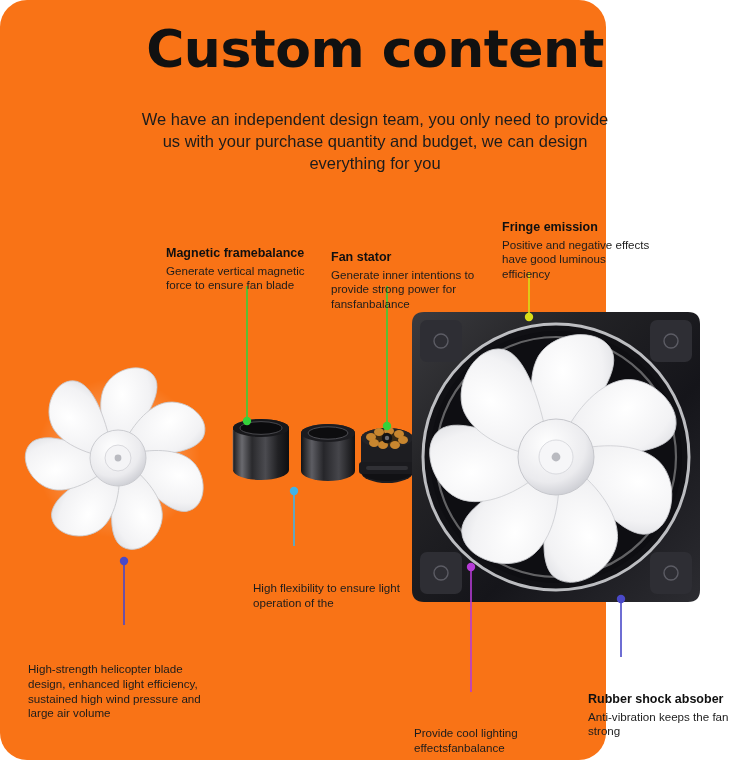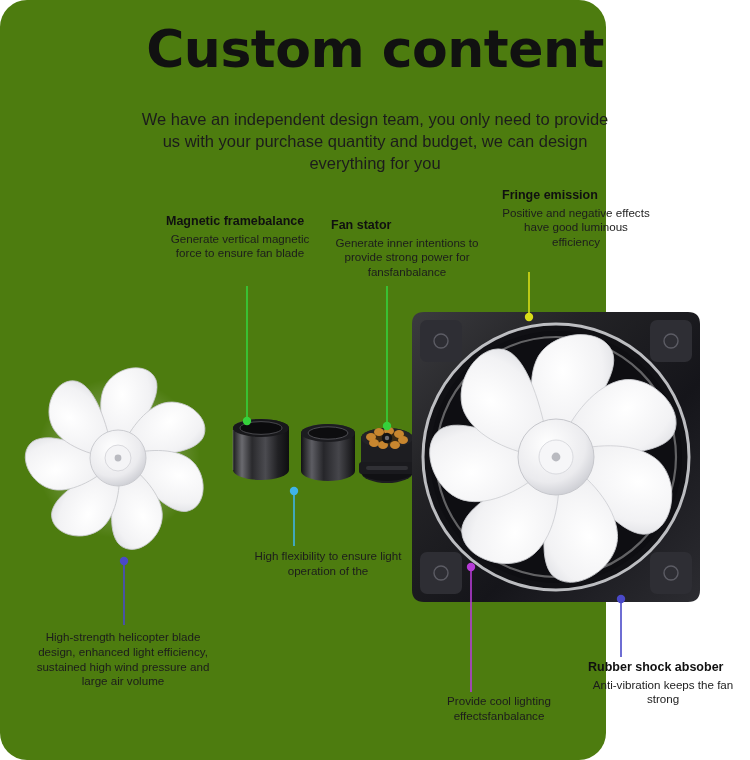--- a/index.html
+++ b/index.html
@@ -11,21 +11,21 @@
     font-family: "Liberation Sans", sans-serif;
     color: #1a1a1a;
     overflow: hidden;
     position: relative;
   }
 
   #page {
     position: relative;
     width: 606px;
     height: 760px;
-    background: #4d7c0f;
+    background: #f97316;
     border-radius: 27px;
   }
 
   
   .header {
     position: absolute;
     top: 0; left: 0; width: 750px;
     text-align: center;
     padding-top: 22px;
   }
@@ -40,33 +40,32 @@
   }
   .subtitle {
     margin: 31px auto 0;
     width: 470px;
     font-size: 16.5px;
     line-height: 1.35;
     color: #1c1c1c;
   }
 
   
-  .callout { position: absolute; }
+  .callout { position: absolute; margin-top: 32px; }
   .callout .c-title {
     font-size: 12.5px;
     font-weight: bold;
     color: #101010;
     line-height: 1.25;
     margin-bottom: 2px;
   }
   .callout .c-body {
     font-size: 11.6px;
     color: #1c1c1c;
     line-height: 1.28;
-    text-align: center;
   }
 
   
   #art { position: absolute; top: 0; left: 0; }
 
 </style>
 </head>
 <body>
 
 <div id="page">

